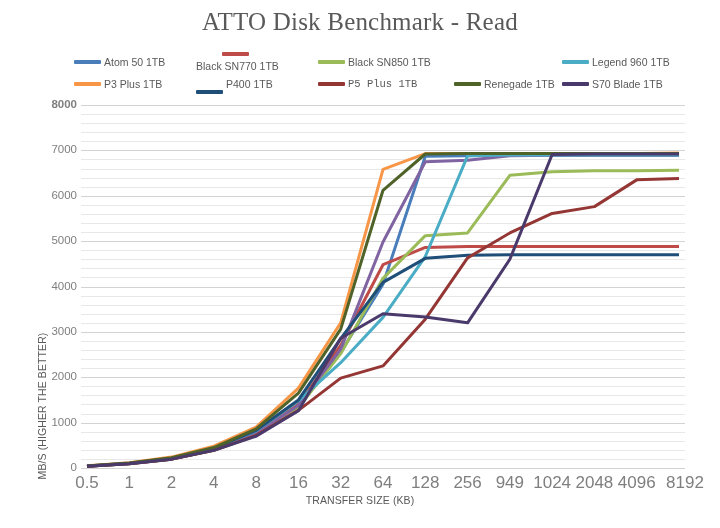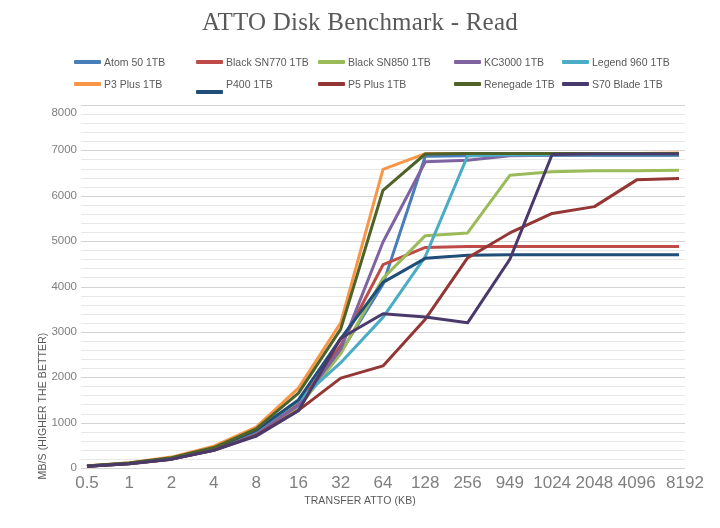--- a/index.html
+++ b/index.html
@@ -98,45 +98,41 @@
 
 <div id="chart-root">
 
   <div id="chart-title">ATTO Disk Benchmark - Read</div>
 
   <div id="legend" style="height: 46px;">
       <div class="legend-item" style="position: absolute; left: 0px; top: 0px;">
         <span class="legend-swatch" style="background: rgb(74, 126, 187);"></span>
         <span class="legend-label">Atom 50 1TB</span>
       </div>
-      <div class="legend-item" style="position: absolute; left: 122px; top: 0px;">
+      <div class="legend-item" style="position: absolute; left: 122px; top: 0px; flex-direction: column;">
         <span class="legend-swatch" style="background: rgb(191, 75, 72);"></span>
         <span class="legend-label">Black SN770 1TB</span>
       </div>
       <div class="legend-item" style="position: absolute; left: 244px; top: 0px;">
         <span class="legend-swatch" style="background: rgb(155, 187, 89);"></span>
         <span class="legend-label">Black SN850 1TB</span>
       </div>
-      <div class="legend-item" style="position: absolute; left: 380px; top: 0px;">
-        <span class="legend-swatch" style="background: rgb(128, 100, 162);"></span>
-        <span class="legend-label">KC3000 1TB</span>
-      </div>
       <div class="legend-item" style="width: auto; position: absolute; left: 488px; top: 0px;">
         <span class="legend-swatch" style="background: rgb(75, 172, 198);"></span>
         <span class="legend-label">Legend 960 1TB</span>
       </div>
       <div class="legend-item" style="position: absolute; left: 0px; top: 22px;">
         <span class="legend-swatch" style="background: rgb(247, 150, 70);"></span>
         <span class="legend-label">P3 Plus 1TB</span>
       </div>
       <div class="legend-item" style="position: absolute; left: 122px; top: 22px; align-items: flex-end;">
         <span class="legend-swatch" style="background: rgb(31, 78, 121);"></span>
         <span class="legend-label">P400 1TB</span>
       </div>
-      <div class="legend-item" style="position: absolute; left: 244px; top: 22px;">
+      <div class="legend-item" style="position: absolute; left: 244px; top: 22px; font-family: Liberation Mono, monospace;">
         <span class="legend-swatch" style="background: rgb(148, 54, 52);"></span>
         <span class="legend-label">P5 Plus 1TB</span>
       </div>
       <div class="legend-item" style="position: absolute; left: 380px; top: 22px;">
         <span class="legend-swatch" style="background: rgb(79, 98, 40);"></span>
         <span class="legend-label">Renegade 1TB</span>
       </div>
       <div class="legend-item" style="width: auto; position: absolute; left: 488px; top: 22px;">
         <span class="legend-swatch" style="background: rgb(74, 58, 107);"></span>
         <span class="legend-label">S70 Blade 1TB</span>
@@ -145,21 +141,21 @@
 
   <div id="yticks">
       <div class="ytick" style="top: 363px;">0</div>
       <div class="ytick" style="top: 317.625px;">1000</div>
       <div class="ytick" style="top: 272.25px; text-align: right;">2000</div>
       <div class="ytick" style="top: 226.875px;">3000</div>
       <div class="ytick" style="top: 181.5px;">4000</div>
       <div class="ytick" style="top: 136.125px;">5000</div>
       <div class="ytick" style="top: 90.75px;">6000</div>
       <div class="ytick" style="top: 45.375px;">7000</div>
-      <div class="ytick" style="top: 8px;">8000</div>
+      <div class="ytick" style="top: 0px; font-weight: bold;">8000</div>
     </div>
   <div style="position:absolute;left:0;top:0;width:1px;height:1px;"></div>
   <div id="y-axis-title-wrap" style="position:absolute;left:12px;top:180px;width:20px;height:200px;">
     <div id="y-axis-title">MB/S (HIGHER THE BETTER)</div>
   </div>
 
   <div id="plot">
     <div id="gridlines">
         <div class="gl major" style="top: 363px;"></div>
         <div class="gl" style="top: 353.925px;"></div>
@@ -228,15 +224,15 @@
       <div class="xtick" style="left: 259.714px;">32</div>
       <div class="xtick" style="left: 302px;">64</div>
       <div class="xtick" style="left: 344.286px;">128</div>
       <div class="xtick" style="left: 386.571px;">256</div>
       <div class="xtick" style="left: 428.857px;">949</div>
       <div class="xtick" style="left: 471.143px;">1024</div>
       <div class="xtick" style="left: 513.429px;">2048</div>
       <div class="xtick" style="left: 555.714px;">4096</div>
       <div class="xtick" style="left: 604px;">8192</div>
     </div>
-  <div id="x-axis-title">TRANSFER ATTO (KB)</div>
+  <div id="x-axis-title">TRANSFER SIZE (KB)</div>
 
 </div>
 
 </body></html>

